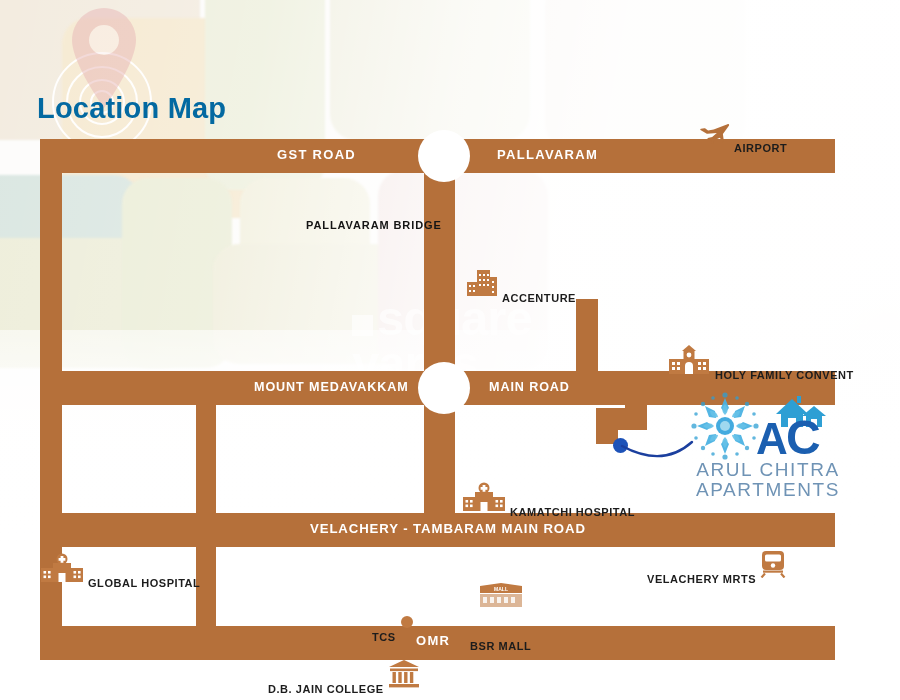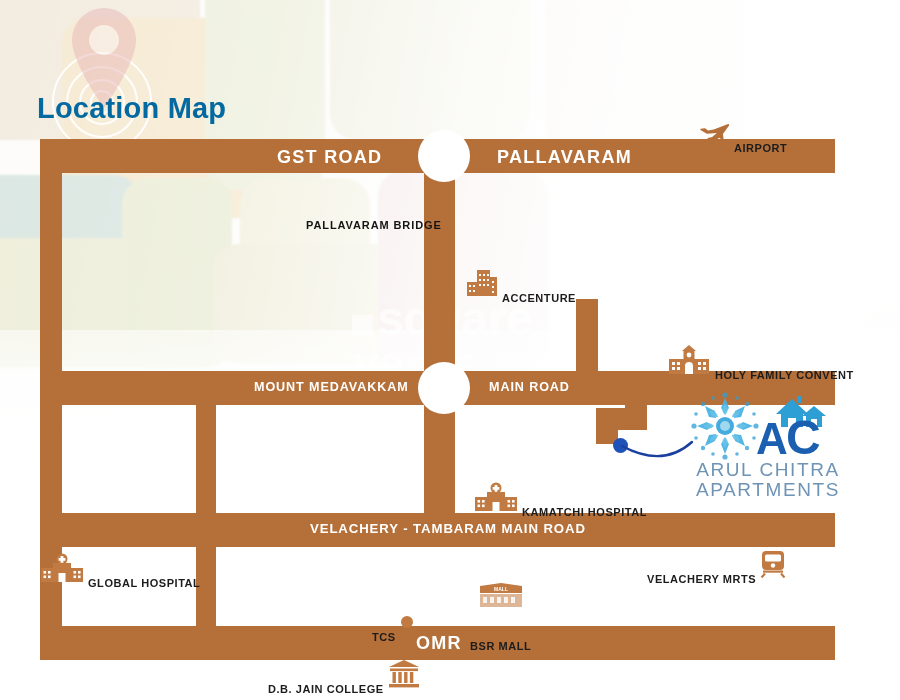--- a/index.html
+++ b/index.html
@@ -43,21 +43,21 @@
   
   .title{
     position:absolute;left:37px;top:92px;
     font-size:29px;font-weight:700;color:#0369a1;letter-spacing:.2px;
   }
 
   
   .road{position:absolute;background:#b5703a;}
   .road-h{height:34px;}
   .road-label{
-    position:absolute;color:#ffffff;font-size:18px;font-weight:700;
+    position:absolute;color:#ffffff;font-size:13px;font-weight:700;
     letter-spacing:1.3px;white-space:nowrap;
   }
   .junction{
     position:absolute;border-radius:50%;background:#ffffff;
     box-shadow:0 0 0 0 rgba(0,0,0,0);
   }
 
   
   .poi{position:absolute;display:flex;align-items:center;gap:4px;white-space:nowrap;}
   .poi-label{font-size:11px;font-weight:700;color:#1c1c1c;letter-spacing:.55px;margin-top:30px;}
@@ -204,21 +204,21 @@
           <rect x="36" y="17" width="3" height="3"></rect>
         <rect x="5" y="22" width="3" height="3"></rect>
           <rect x="10" y="22" width="3" height="3"></rect>
         <rect x="31" y="22" width="3" height="3"></rect>
           <rect x="36" y="22" width="3" height="3"></rect>
       </g>
     </svg>
     <span class="poi-label">HOLY FAMILY CONVENT</span>
   </div>
 
-  <div class="poi" style="left:474px;top:476px;">
+  <div class="poi" style="left:462px;top:476px;">
     <svg class="poi-icon" width="44" height="30" viewBox="0 0 44 30">
       <circle cx="22" cy="6" r="5.5" fill="#c07a42"></circle>
       <path d="M20.6 3h2.8v2h2v2.8h-2v2h-2.8v-2h-2V5h2z" fill="#fff"></path>
       <rect x="13" y="10" width="18" height="19" fill="#c07a42"></rect>
       <rect x="1" y="15" width="12" height="14" fill="#c07a42"></rect>
       <rect x="31" y="15" width="12" height="14" fill="#c07a42"></rect>
       <rect x="18.5" y="20" width="7" height="9" fill="#fff"></rect>
       <g fill="#fff">
         <rect x="3.5" y="18" width="2.6" height="2.6"></rect>
           <rect x="8" y="18" width="2.6" height="2.6"></rect>

